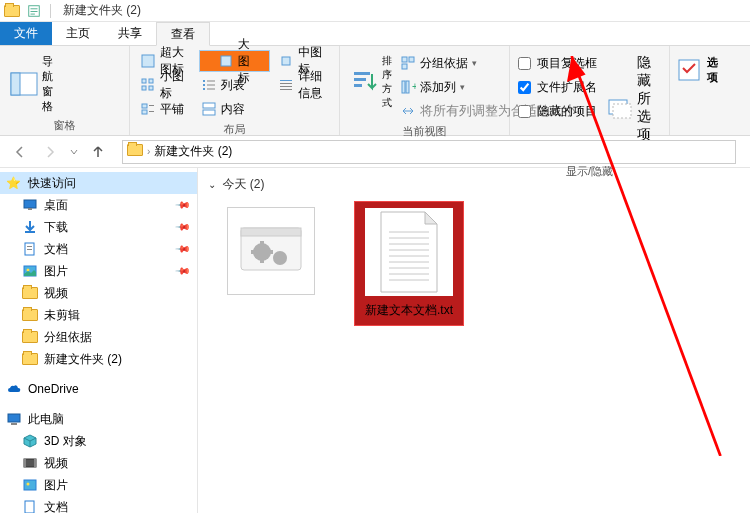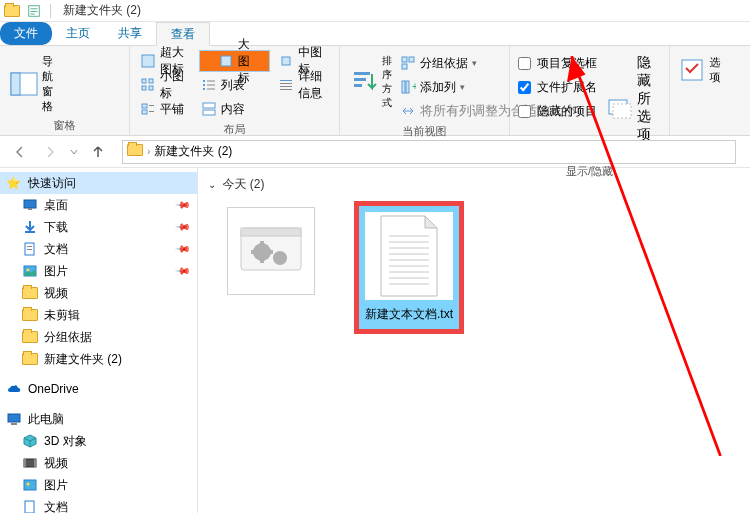--- a/index.html
+++ b/index.html
@@ -6,22 +6,22 @@
   body { width: 750px; height: 513px; overflow: hidden; font-size: 12px; background: #fff; color: #000; position: relative; }
 
   
   .titlebar { height: 22px; background: #fff; border-bottom: 1px solid #e5e5e5; display: flex; align-items: center; padding: 0 4px; gap: 6px; }
   .qat-icon { width: 16px; height: 16px; display: flex; align-items: center; justify-content: center; }
   .qat-sep { width:1px; height:14px; background:#d0d0d0; margin:0 2px;}
   .titlebar .title { margin-left: 4px; color: #333; }
 
   
   .tabs { height: 24px; display: flex; align-items: stretch; border-bottom: 1px solid #dadada; background:#fff;}
-  .tab { padding: 0 14px; display: flex; align-items: center; border-right: none; color:#0369a1; }
-  .tab.file { background: #1979ca; color: #fff; border-radius: 10px; }
+  .tab { padding: 0 14px; display: flex; align-items: center; border-right: none; color:#000000; }
+  .tab.file { background: #1979ca; color: #fff; }
   .tab.active { background: #f5f5f5; border-top:1px solid #dadada; border-left:1px solid #dadada; border-right:1px solid #dadada; border-bottom:1px solid #f5f5f5; margin-bottom:-1px;}
 
   
   .ribbon { height: 90px; background: #f5f5f5; border-bottom: 1px solid #dadada; display: flex; align-items: stretch; }
   .group { border-right: 1px solid #e0e0e0; padding: 4px 8px 2px 8px; display: flex; flex-direction: column; }
   .group-body { flex: 1; display: flex; align-items: flex-start; gap: 6px; }
   .group-label { text-align: center; font-size: 11px; color: #555; padding-top: 2px; }
   .big-btn { display:flex; flex-direction:row; align-items:center; gap:2px; width:48px; padding-top:4px;}
   .big-btn .ico { width:32px; height:32px; }
   .btn-col { display:flex; flex-direction:column; gap:2px; }
@@ -47,21 +47,21 @@
   .tree-item .ico { width:16px; height:16px; display:flex; align-items:center; justify-content:center;}
   .tree-item.quick { background:#cde8ff;}
   .pin { margin-left:auto; margin-right:8px; color:#7a7a7a; font-size:10px; transform:rotate(45deg);}
   .tree-gap { height:8px; }
 
   .content { flex:1; padding:4px 10px; position:relative;}
   .grouphdr { display:flex; align-items:center; gap:6px; color:#333; padding:4px 0 8px 0;}
   .grouphdr .chev { font-size:10px;}
   .items { display:flex; gap:28px; padding-left:8px;}
   .file-card { width:110px; display:flex; flex-direction:column; align-items:center; gap:6px; padding:6px;}
-  .file-card.selected { background:#7dd3fc; border:5px solid #ef4444;align-items:center;}
+  .file-card.selected { background:#b91c1c; border:1px solid #ef4444;align-items:center;}
   .thumb { width:88px; height:88px; border:1px solid #d0d0d0; background:#fff; display:flex; align-items:center; justify-content:center; position:relative;}
   .file-name { text-align:center; word-break:break-all;}
 
   
   .folder-ico { width:16px; height:12px; background:#ffd868; border:1px solid #d9a125; border-radius:1px; position:relative; display:inline-block;}
   .folder-ico::before { content:""; position:absolute; top:-3px; left:0; width:7px; height:3px; background:#ffd868; border:1px solid #d9a125; border-bottom:none;}
 
   
   .anno-arrow { position:absolute; top:56px; left:560px; width:200px; height:400px; pointer-events:none; z-index:50;}
 </style>
@@ -245,21 +245,21 @@
               <rect x="6" y="8" width="18" height="14" fill="#fff" stroke="#5a9bd5"></rect>
               <rect x="10" y="12" width="18" height="14" fill="#fff" stroke="#bbb" stroke-dasharray="2 2"></rect>
             </svg></span>
         <span style="font-size:14px; text-align:center;">隐藏所选项目</span>
       </div>
     </div>
     <div class="group-label">显示/隐藏</div>
   </div>
 
   <div class="group" style="width:56px; border-right:none;">
-    <div class="group-body" style="justify-content:center;">
+    <div class="group-body" style="justify-content:flex-end;font-weight:bold;">
       <div class="big-btn">
         <span class="ico"><svg width="32" height="32" viewBox="0 0 32 32">
               <rect x="6" y="6" width="20" height="20" fill="#fff" stroke="#5a9bd5"></rect>
               <path d="M10 14 L14 18 L22 10" stroke="#d33" fill="none" stroke-width="2"></path>
             </svg></span>
         <span style="font-size:11px;">选项</span>
       </div>
     </div>
     <div class="group-label">&nbsp;</div>
   </div>

